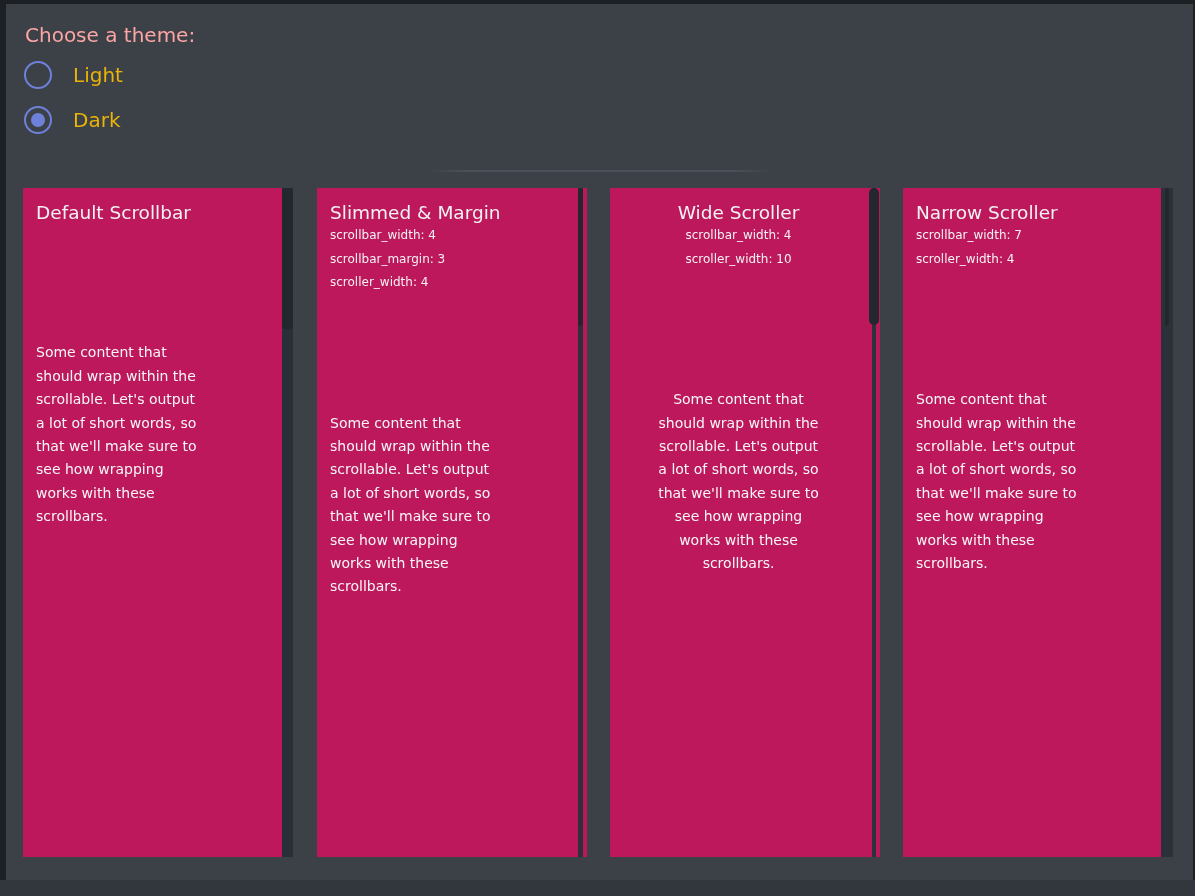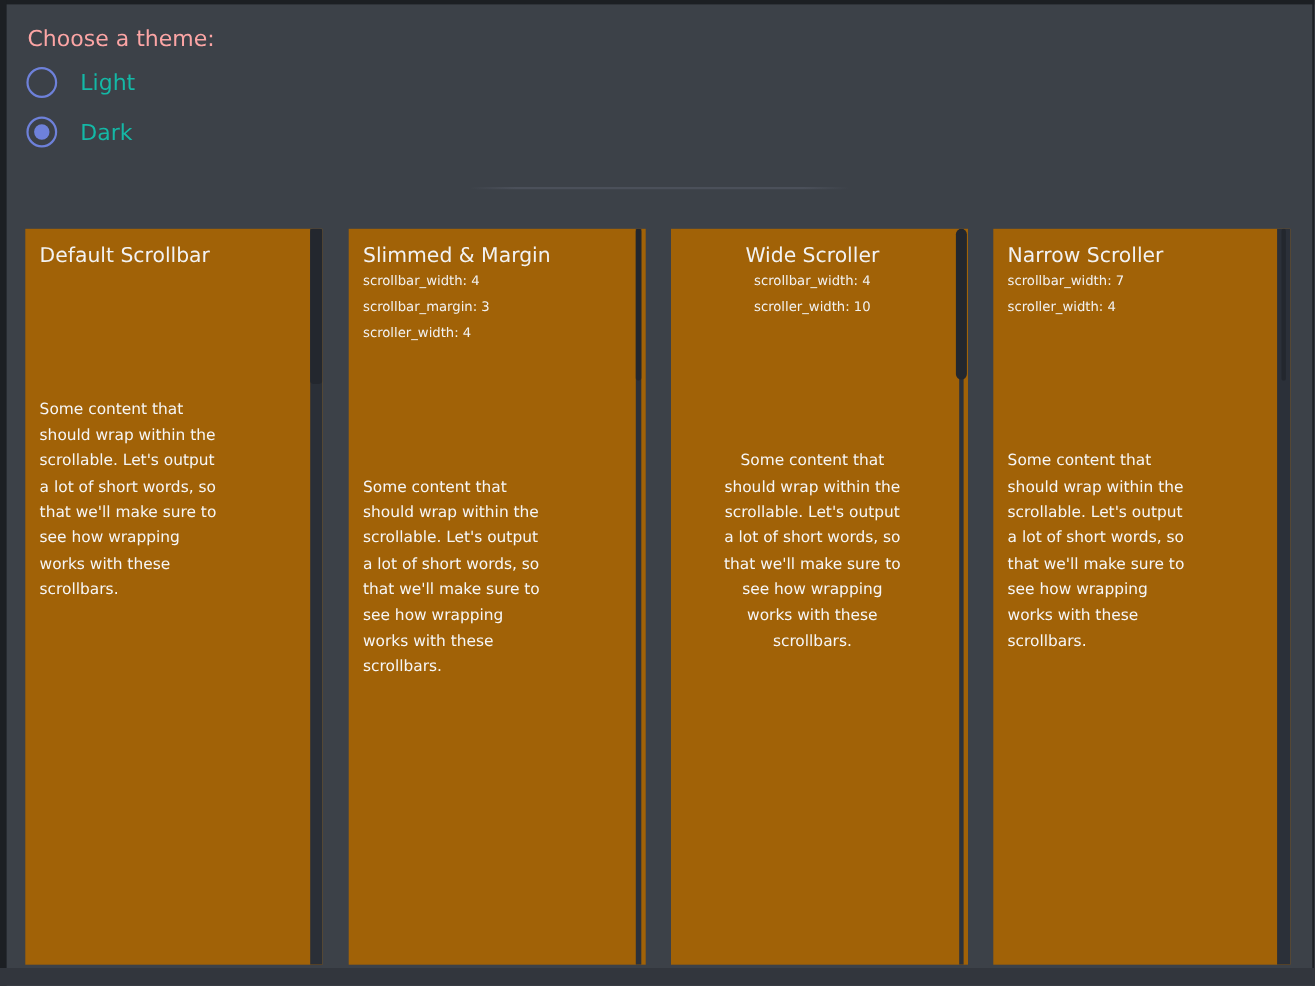--- a/index.html
+++ b/index.html
@@ -21,32 +21,32 @@
   .radio-row{position:absolute;left:24px;height:28px;display:flex;align-items:center;gap:21px;cursor:pointer;}
   .radio-row.r1{top:61px;}
   .radio-row.r2{top:106px;}
   .radio-circle{
     width:28px;height:28px;border-radius:50%;
     border:2px solid #6e81da;box-sizing:border-box;
     display:flex;align-items:center;justify-content:center;
     flex:0 0 auto;
   }
   .radio-dot{width:14px;height:14px;border-radius:50%;background:#6e81da;}
-  .radio-label{font-size:20px;color:#14b8a6;}
+  .radio-label{font-size:20px;color:#eab308;}
 
   
   .divider{
     position:absolute;left:427px;top:170px;width:345px;height:2px;
     background:linear-gradient(90deg, rgba(75,80,90,0), #4b505a 12%, #4b505a 88%, rgba(75,80,90,0));
   }
 
   
   .col{
-    position:absolute;top:208px;height:669px;width:270px;
-    background:#a16207;overflow:hidden;
+    position:absolute;top:188px;height:669px;width:270px;
+    background:#be185d;overflow:hidden;
   }
   .col1{left:23px;}
   .col2{left:317px;}
   .col3{left:610px;text-align:center;}
   .col4{left:903px;}
   .col-inner{position:absolute;left:0;top:0;right:0;bottom:0;padding:13px 26px 0 13px;box-sizing:border-box;}
   .col-title{font-size:18.5px;line-height:23.4px;color:#f2f2f2;white-space:pre-line;}
   .col-params{font-size:12px;line-height:23.4px;color:#f2f2f2;white-space:pre-line;}
   .col-content{margin-top:117px;font-size:14px;line-height:23.4px;color:#f6f6f6;white-space:pre-line;}
 

